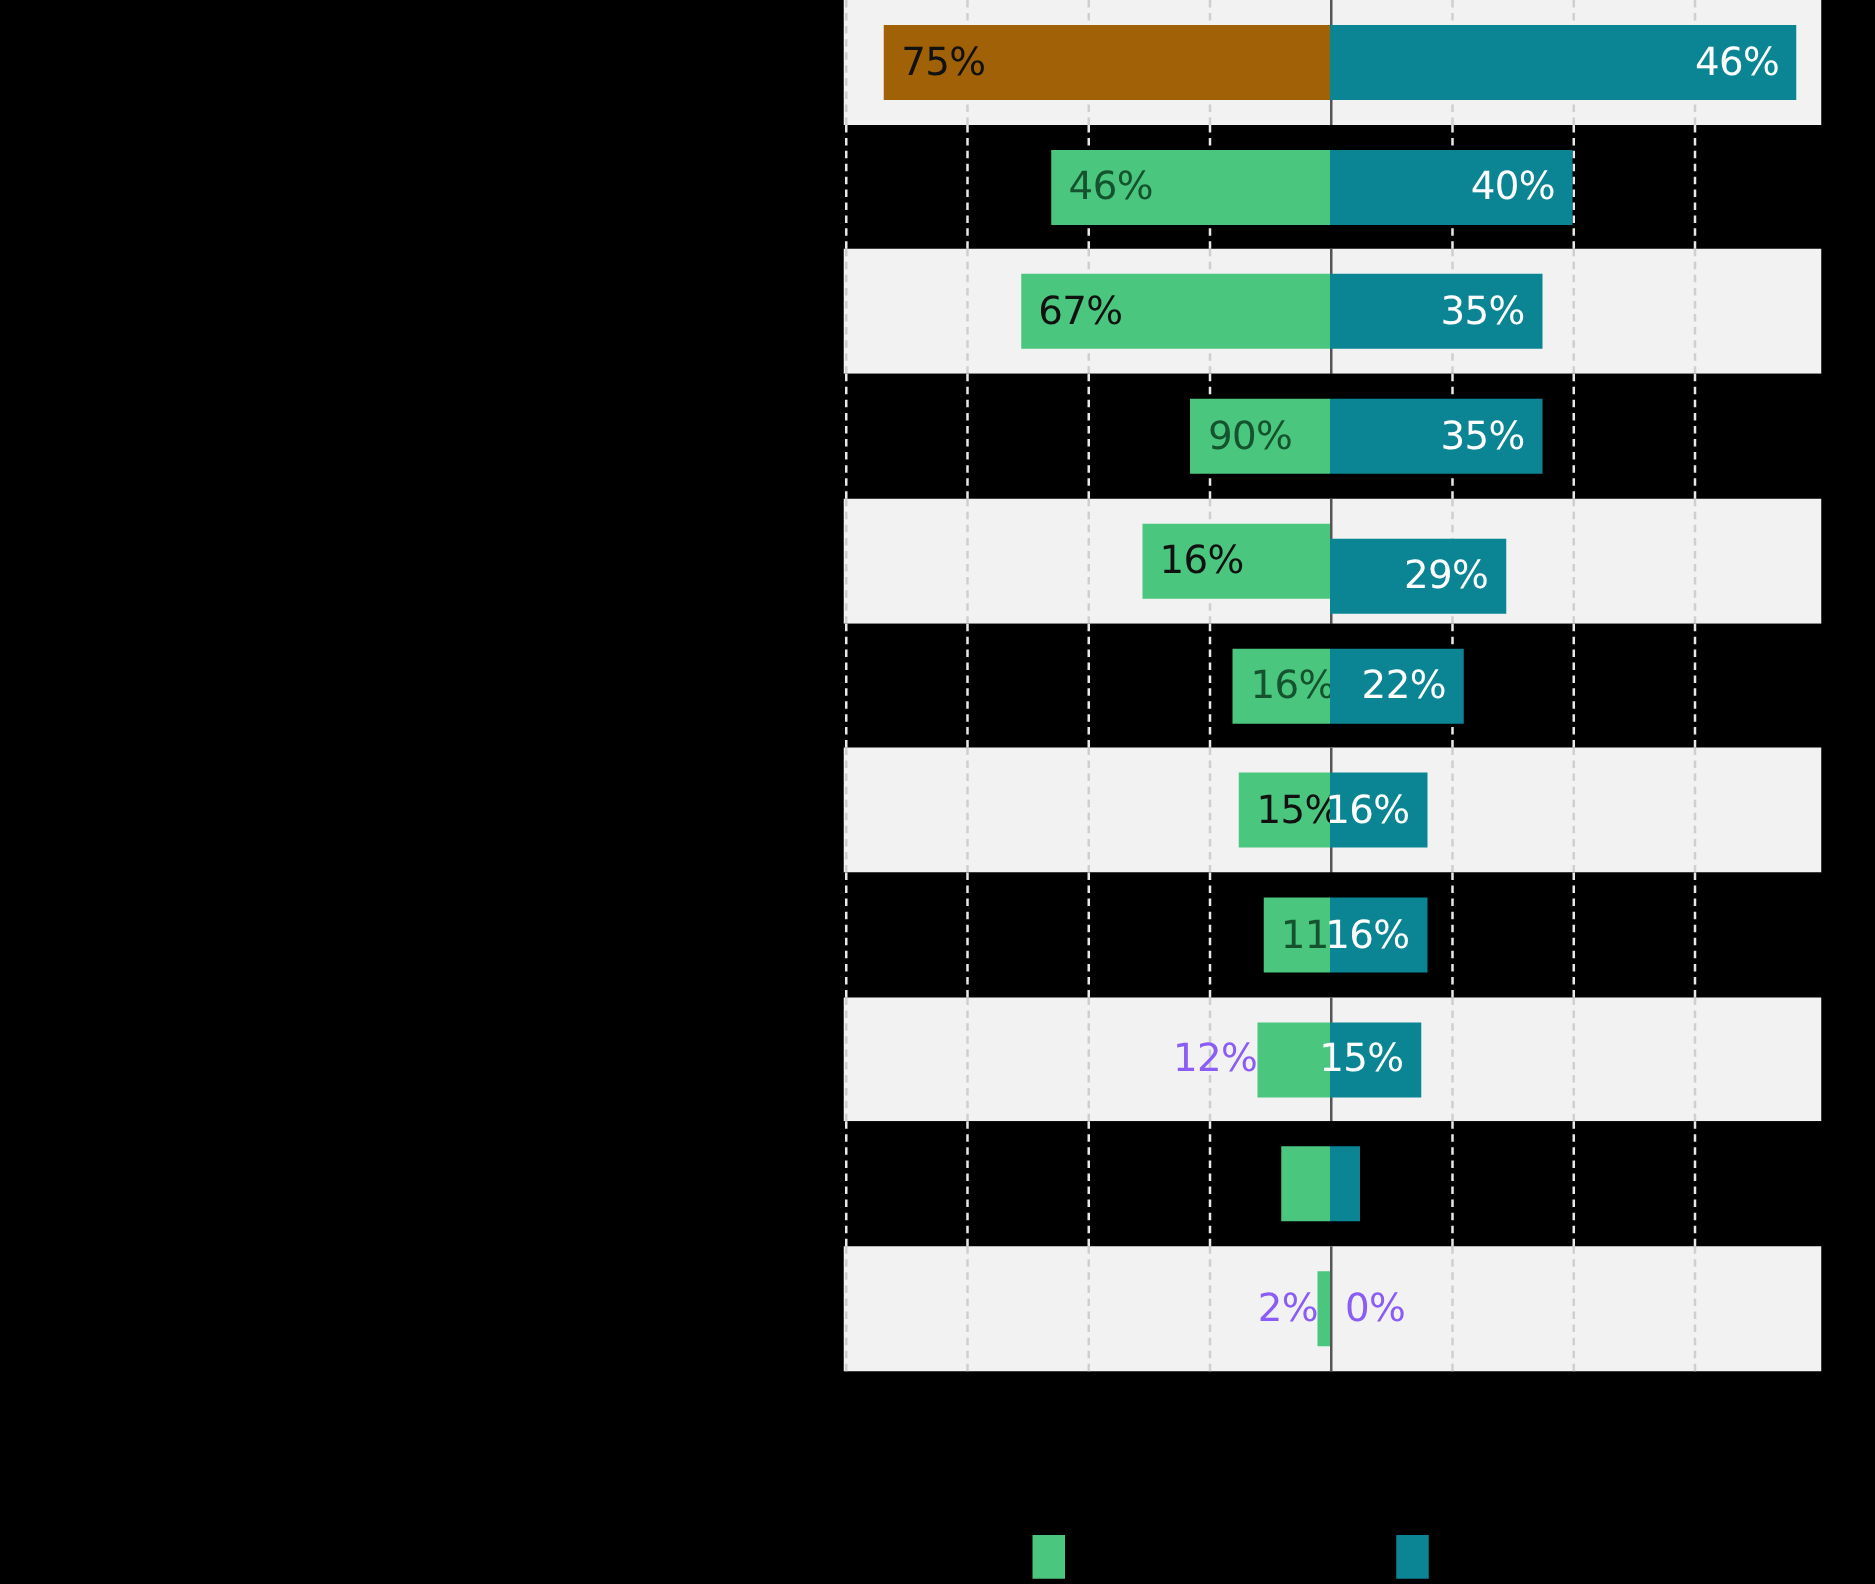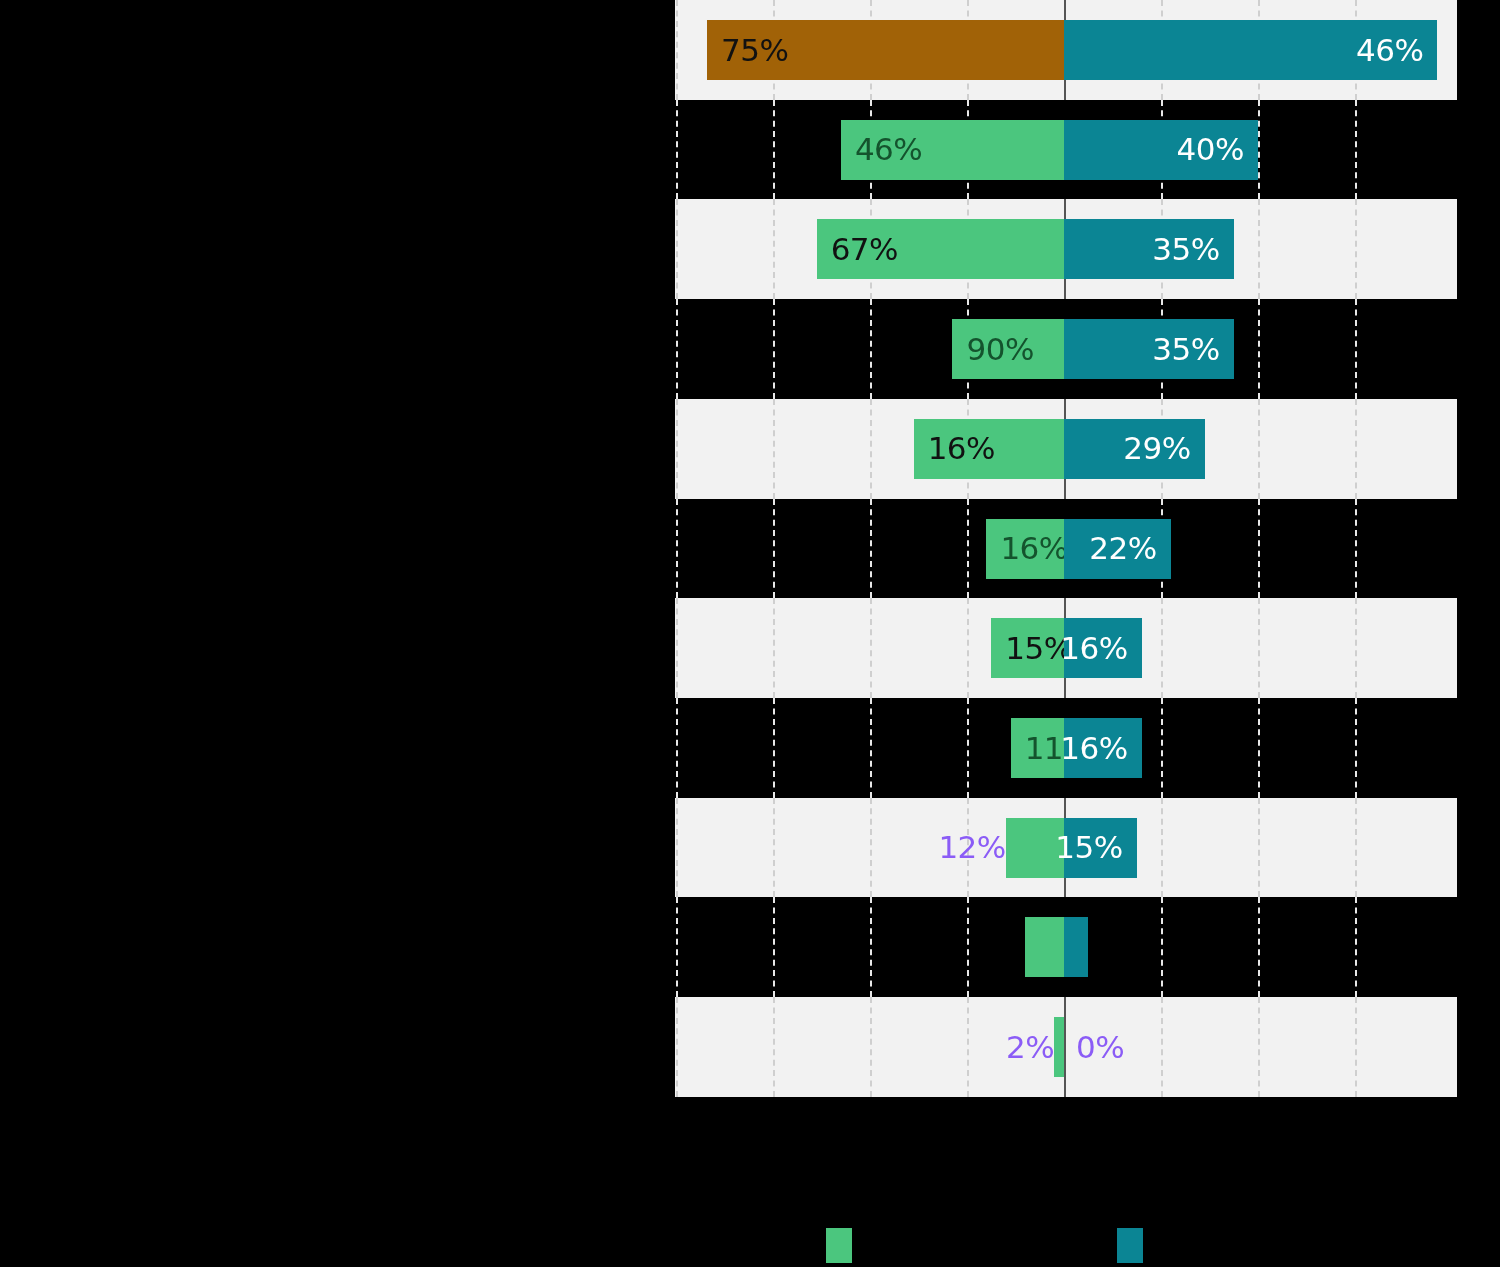--- a/index.html
+++ b/index.html
@@ -216,21 +216,21 @@
           <div class="gline" style="left: 292px;"></div>
           <div class="gline" style="left: 486px;"></div>
           <div class="gline" style="left: 583px;"></div>
           <div class="gline" style="left: 680px;"></div>
           <div class="zeroline" style="left: 389px;"></div>
         </div>
         <div class="bars">
           <div class="bar bar-left" style="left: 238.65px; width: 150.35px; background: rgb(75, 198, 126);">
             <span class="bar-label">16%</span>
           </div>
-          <div class="bar bar-right" style="left: 389px; width: 140.65px; background: rgb(11, 133, 148);">
+          <div class="bar bar-right" style="left: 389px; width: 140.65px; background: rgb(11, 133, 148); margin-top: 12px;">
             <span class="bar-label">29%</span>
           </div>
         </div>
       </div>
       <div class="row band-dark">
         <div class="gridlines">
           <div class="gline" style="left: 1px;"></div>
           <div class="gline" style="left: 98px;"></div>
           <div class="gline" style="left: 195px;"></div>
           <div class="gline" style="left: 292px;"></div>

